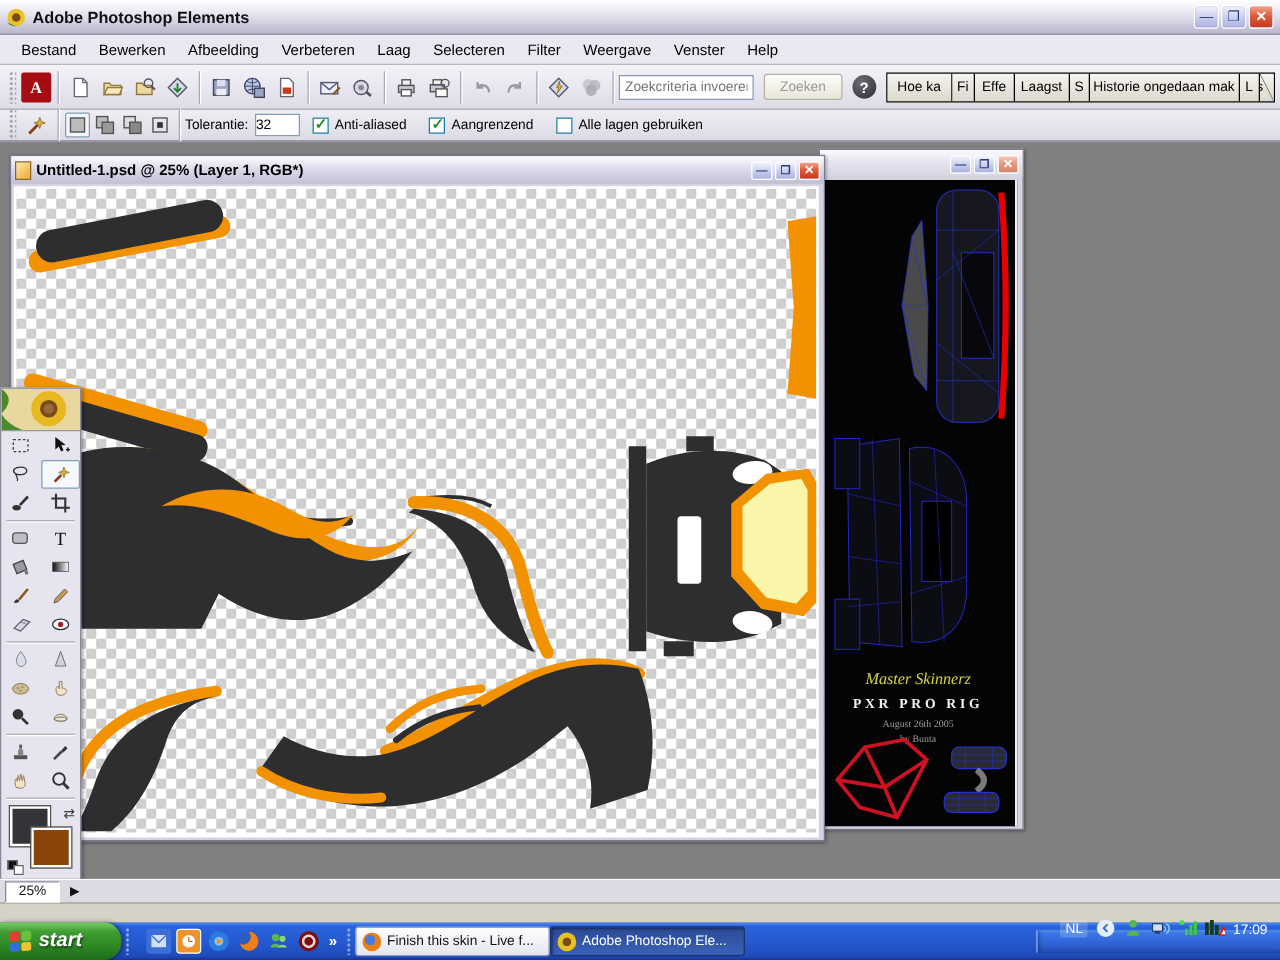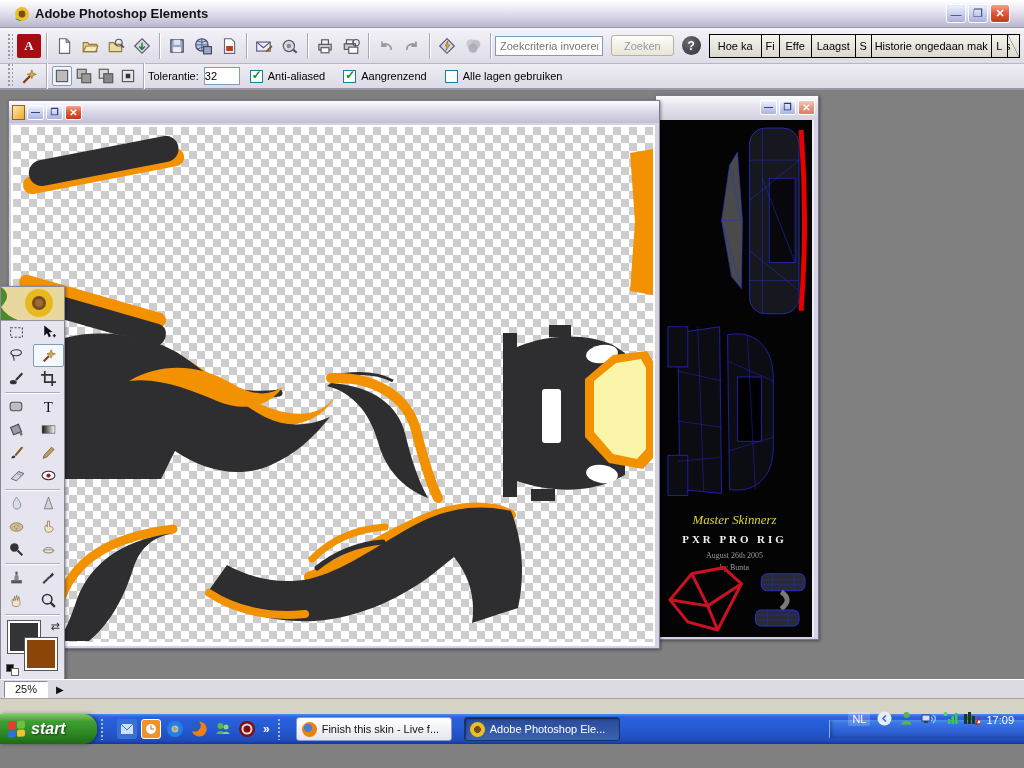--- a/index.html
+++ b/index.html
@@ -1,21 +1,21 @@
 <!DOCTYPE html>
 <html><head>
 <meta charset="utf-8">
 <style>
   *{box-sizing:border-box;margin:0;padding:0;}
   html,body{width:1024px;height:768px;overflow:hidden;font-family:"Liberation Sans",sans-serif;}
   .screen{position:relative;width:1024px;height:768px;background:#808080;}
 
   
   .titlebar{height:28px;background:linear-gradient(180deg,#ffffff,#e8e6f1 40%,#cac6da 80%,#b9b5cb);
-    display:flex;align-items:center;padding:0 14px;border-bottom:1px solid #9a97ab;}
+    display:flex;align-items:center;padding:0 5px;border-bottom:1px solid #9a97ab;}
   .titlebar .t-title{font-weight:bold;font-size:13px;color:#111;margin-left:5px;flex:1;}
   .winbtn{width:20px;height:19px;border:1px solid #fff;border-radius:3px;margin-left:2px;
     display:flex;align-items:center;justify-content:center;font-size:11px;color:#2c3a74;
     background:linear-gradient(180deg,#f2f3fc,#c5cbed 60%,#aab2e0);box-shadow:inset 0 0 1px #8a92c8;}
   .winbtn.close{background:linear-gradient(180deg,#f3a58d,#e2593b 45%,#c23a1d);color:#fff;font-weight:bold;}
   .appicon{width:16px;height:16px;}
 
   .menubar{height:24px;background:#e9e7ef;display:flex;align-items:center;padding-left:8px;
     border-bottom:1px solid #b8b5c6;font-size:12px;color:#000;}
   .menubar span{padding:3px 9px;cursor:default;}
@@ -108,21 +108,21 @@
   .startbtn{height:30px;width:97px;display:flex;align-items:center;padding-left:8px;color:#fff;
     font-weight:bold;font-style:italic;font-size:16px;text-shadow:1px 1px 2px rgba(0,0,0,.5);
     background:linear-gradient(180deg,#7ecb66 0%,#3f9e33 25%,#2f8a25 60%,#1e6b18 100%);
     border-radius:0 14px 14px 0;box-shadow:2px 0 4px rgba(0,0,0,.4);}
   .flag{width:18px;height:16px;display:grid;grid-template-columns:8px 8px;grid-gap:1px;margin-right:5px;transform:skewY(-4deg);}
   .flag i{border-radius:2px;}
   .ql{display:flex;align-items:center;margin-left:8px;}
   .qlico{width:20px;height:20px;border-radius:3px;margin:0 2px;display:flex;align-items:center;justify-content:center;}
   .chev{color:#fff;font-weight:bold;font-size:12px;margin:0 4px;}
   .vdots{width:4px;height:22px;margin:0 3px;background:radial-gradient(circle,#9db8ef 1px,transparent 1.2px);background-size:4px 4px;}
-  .task{height:24px;width:156px;margin-left:12px;border-radius:3px;display:flex;align-items:center;
+  .task{height:24px;width:156px;margin-left:0;border-radius:3px;display:flex;align-items:center;
     padding:0 5px;font-size:11px;white-space:nowrap;overflow:hidden;}
   .task.lit{background:linear-gradient(180deg,#ffffff,#e4e6ee);color:#111;border:1px solid #8899c8;}
   .task.pressed{background:linear-gradient(180deg,#2a4a96,#3a62b5);color:#fff;border:1px solid #1a3370;box-shadow:inset 1px 1px 2px rgba(0,0,0,.5);}
   .task .ticon{width:15px;height:15px;border-radius:50%;margin-right:5px;flex:0 0 auto;}
   .tray{margin-left:auto;height:18px;display:flex;align-items:flex-end;padding:0 10px 12px 12px;
     background:linear-gradient(180deg,#5a9cf5 0%,#3a77e8 15%,#2f63d6 60%,#2450b8 100%);
     border-left:1px solid #7fb1f7;box-shadow:inset 2px 0 3px rgba(0,0,0,.25);color:#fff;font-size:11px;}
   .tray>*{margin-left:6px;}
   .trayico{width:16px;height:16px;display:flex;align-items:center;justify-content:center;}
 
@@ -138,20 +138,32 @@
       <circle cx="8" cy="8" r="7" fill="#e8c227"></circle>
         <circle cx="8" cy="8" r="3.4" fill="#7a4a1a"></circle>
       <path d="M1,12 Q5,14 8,15 Q3,15 1,12Z" fill="#3a7a20"></path>
     </svg>
     <span class="t-title">Adobe Photoshop Elements</span>
     <span class="winbtn">—</span>
     <span class="winbtn">❐</span>
     <span class="winbtn close">✕</span>
   </div>
 
+  <div class="menubar">
+    <span>Bestand</span>
+    <span>Bewerken</span>
+    <span>Afbeelding</span>
+    <span>Verbeteren</span>
+    <span>Laag</span>
+    <span>Selecteren</span>
+    <span>Filter</span>
+    <span>Weergave</span>
+    <span>Venster</span>
+    <span>Help</span>
+  </div>
 
   <div class="toolbar">
     <div class="grip"></div>
     <div class="tbico" style="background:#a50d12;color:#fff;font-weight:bold;font-size:13px;font-family:'Liberation Serif',serif;">A</div>
     <div class="sep"></div>
     <div class="tbico">
         <svg viewBox="0 0 16 16">
           <path d="M4,1.5 L10,1.5 L13,4.5 L13,14.5 L4,14.5 Z" fill="#fff" stroke="#667"></path>
           <path d="M10,1.5 L10,4.5 L13,4.5" fill="none" stroke="#667"></path>
         </svg>
@@ -364,20 +376,21 @@
           <path d="M124,470 q12,8 0,17" stroke="#7a7a7a" stroke-width="5" fill="none"></path>
           <rect x="98" y="488" width="44" height="16" rx="6" fill="#2a2a33" stroke="#2233cc" stroke-width="1"></rect>
           <path d="M98,493 h44 M98,498 h44 M110,488 v16 M131,488 v16" stroke="#2233cc" stroke-width=".5"></path>
         </svg>
       </div>
     </div>
 
     <div class="docwin" style="left:8px;top:10px;width:652px;height:549px;">
       <div class="doctitle active">
         <span class="psdicon"></span>
+        <span class="dt-text">Untitled-1.psd @ 25% (Layer 1, RGB*)</span>
         <span class="dwbtn">—</span>
         <span class="dwbtn">❐</span>
         <span class="dwbtn close">✕</span>
       </div>
       <div class="canvas">
         <div class="checker"></div>
         <svg style="position:absolute;left:2px;top:2px;" width="640" height="515" viewBox="0 0 640 515">
 
           <g transform="translate(12,38) rotate(-11)">
             <rect x="-6" y="12" width="164" height="18" rx="9" fill="#f39200"></rect>

